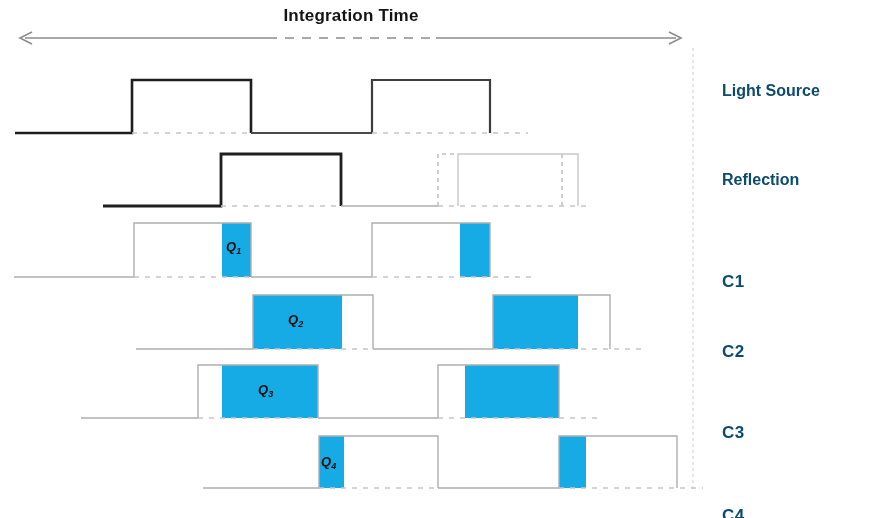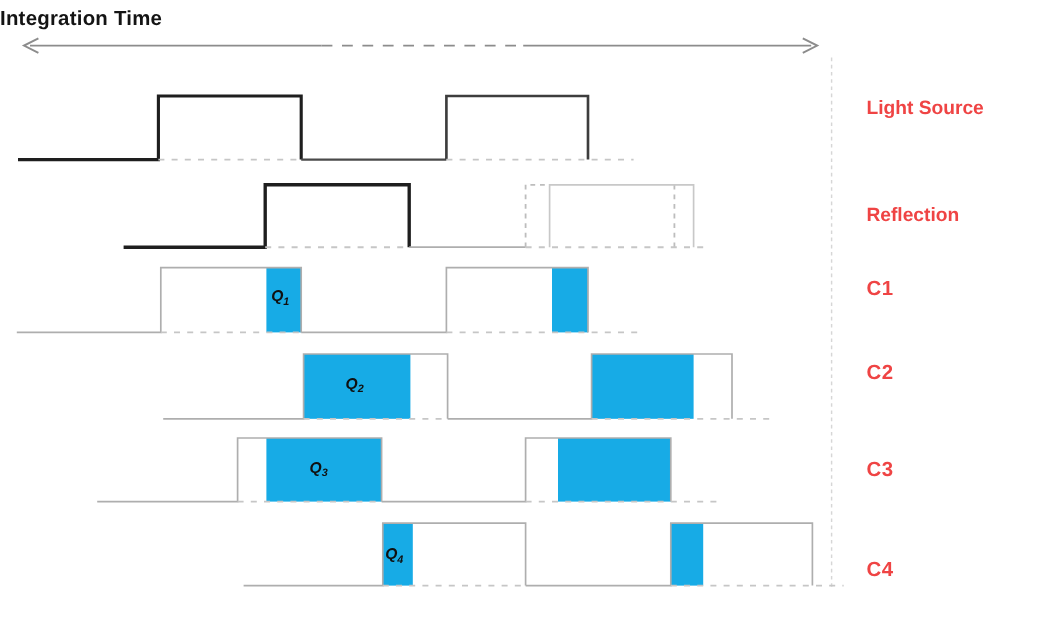--- a/index.html
+++ b/index.html
@@ -1,27 +1,27 @@
 <!DOCTYPE html>
 <html><head>
 <meta charset="utf-8">
 <style>
   html,body{margin:0;padding:0;background:#ffffff;}
   body{width:877px;height:518px;overflow:hidden;font-family:"Liberation Sans",sans-serif;}
   .stage{position:relative;width:877px;height:518px;background:#ffffff;}
   svg.canvas{position:absolute;left:0;top:0;}
   .title{
-    position:absolute;left:0;top:6px;width:702px;
+    position:absolute;left:0;top:6px;width:702px;text-align:center;
     font-size:17px;font-weight:700;color:#141414;letter-spacing:.2px;
   }
   .side-label{
-    position:absolute;left:722px;font-weight:700;color:#ef4444;
+    position:absolute;left:722px;font-weight:700;color:#0c4a6e;
     font-size:16px;white-space:nowrap;
   }
-  .side-label.cgate{font-size:17px;letter-spacing:.5px;}
+  .side-label.cgate{font-size:17px;letter-spacing:.5px;margin-top:41px;}
 </style>
 </head>
 <body>
 
 <div class="stage">
   <svg class="canvas" id="wave-svg" width="877" height="518" viewBox="0 0 877 518">
       <polyline points="693,48 693,490" fill="none" stroke="#d6d6d6" stroke-width="1.2" stroke-dasharray="3 3"></polyline>
       <polyline points="25,38 268,38" fill="none" stroke="#8c8c8c" stroke-width="1.5"></polyline>
       <polyline points="268,38 436,38" fill="none" stroke="#8c8c8c" stroke-width="1.5" stroke-dasharray="9 8"></polyline>
       <polyline points="436,38 676,38" fill="none" stroke="#8c8c8c" stroke-width="1.5"></polyline>

